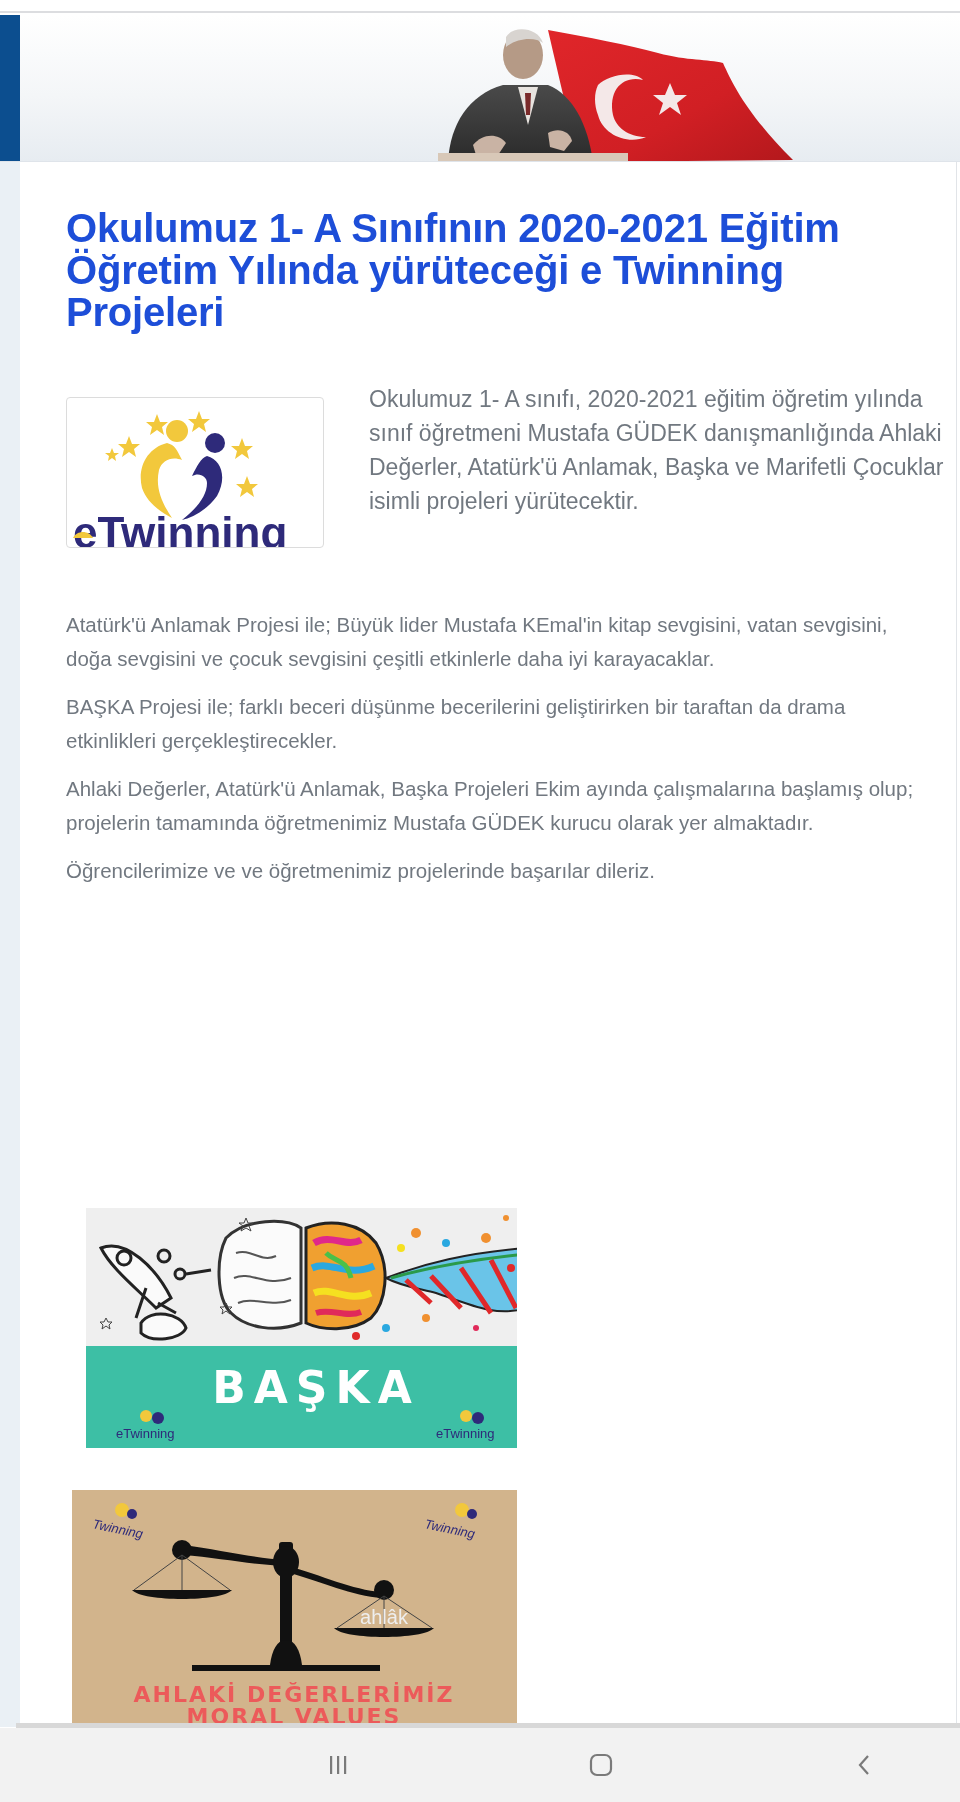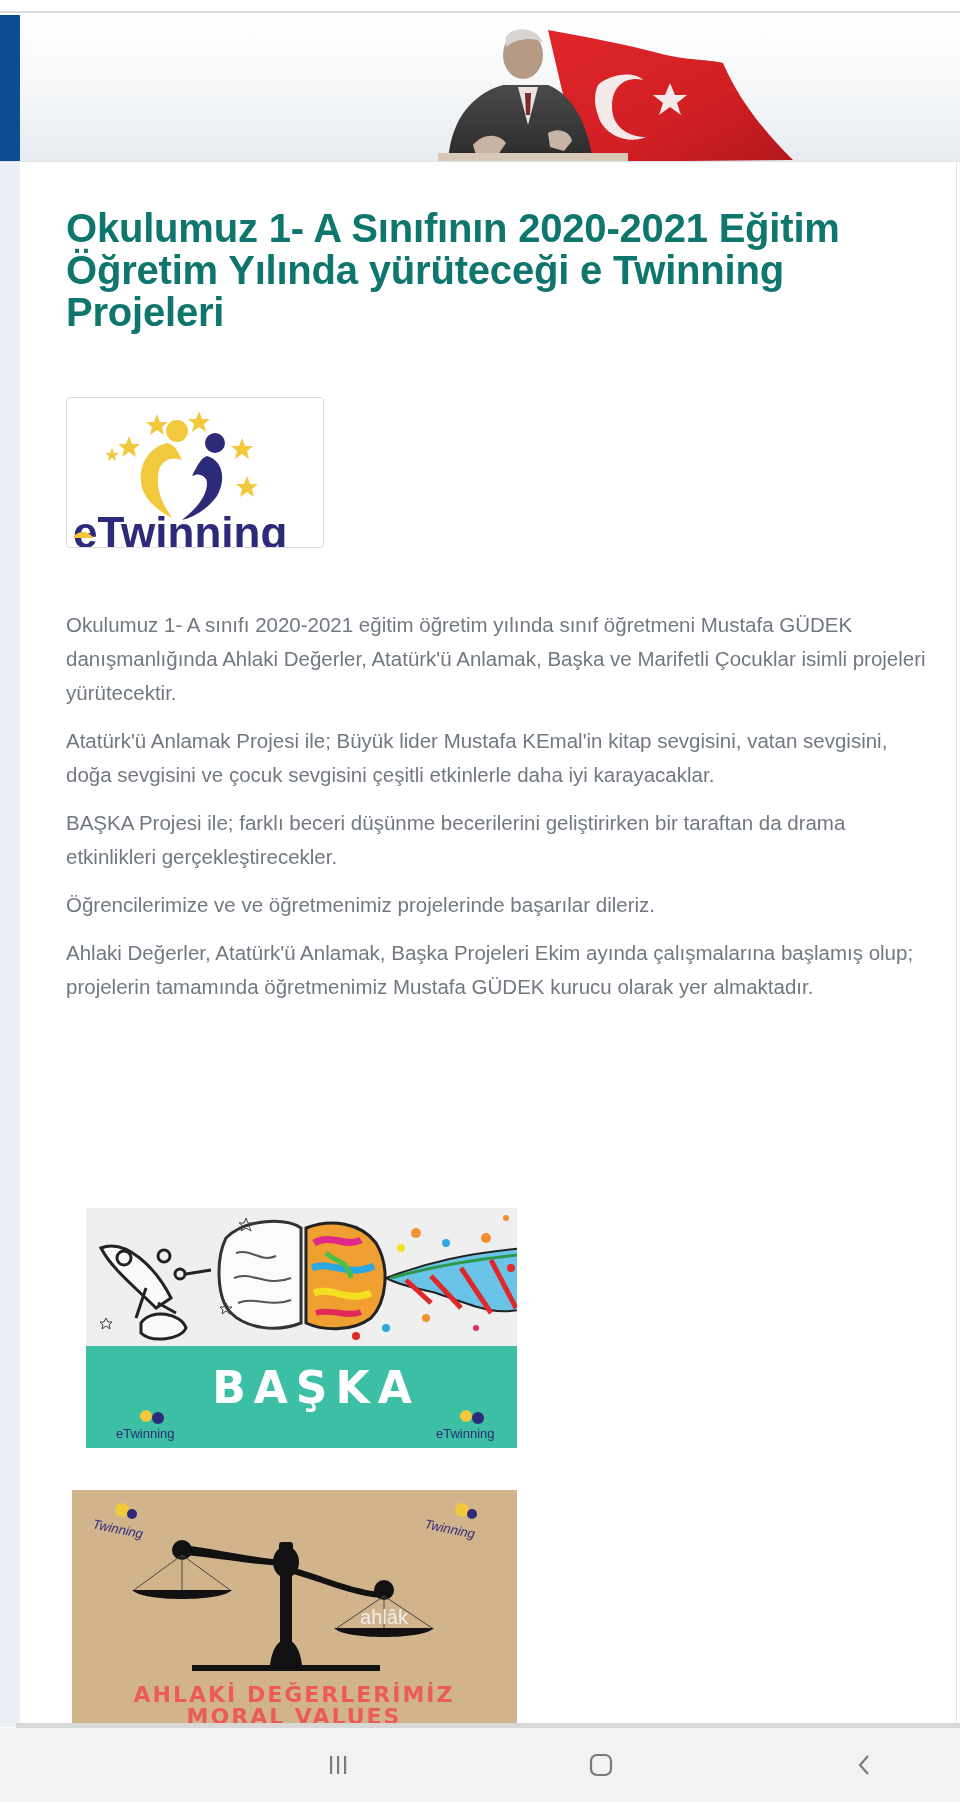--- a/index.html
+++ b/index.html
@@ -15,21 +15,21 @@
       border-bottom: 1px solid #dfe4ea; overflow: hidden; }
     .header .left-bar { position: absolute; left: 0; top: 0; width: 20px; height: 147px; background: #0c4e8f; }
     .banner { position: absolute; left: 388px; top: 0; width: 406px; height: 147px; }
 
     
     .side-strip { position: absolute; left: 0; top: 162px; width: 20px; height: 1565px; background: #eaf0f5; }
     .right-line { position: absolute; left: 956px; top: 162px; width: 1px; height: 1565px; background: #e1e4e8; }
 
     
     .content { position: absolute; left: 20px; top: 162px; width: 936px; height: 1565px; background: #ffffff; overflow: hidden; }
-    .title { position: absolute; left: 46px; top: 45px; width: 850px; color: #0f766e;
+    .title { position: absolute; left: 46px; top: 45px; width: 850px; color: #1d4ed8;
       font-family: "Liberation Sans", sans-serif; font-weight: bold; font-size: 40px; line-height: 42px; letter-spacing: -0.2px; }
 
     .logo-box { position: absolute; left: 46px; top: 235px; width: 258px; height: 151px;
       border: 1px solid #dcdcdc; border-radius: 4px; background: #ffffff; overflow: hidden; }
     .intro { position: absolute; left: 349px; top: 220px; width: 585px; color: #717880;
       font-size: 23px; line-height: 34px; }
 
     .body-text { position: absolute; left: 46px; top: 446px; width: 870px; color: #717880;
       font-size: 20.5px; line-height: 34px; }
     .body-text p { margin-bottom: 14px; }
@@ -104,27 +104,27 @@
       <g fill="#2e2a7a">
         <circle cx="148" cy="45" r="10"></circle>
         <path d="M140 58 C155 62 160 80 150 98 C140 112 125 120 115 122 C130 110 140 98 140 85 C140 78 132 74 125 78 C130 68 134 60 140 58 Z"></path>
         <path d="M118 130 L40 151 L258 151 Z" fill="none"></path>
       </g>
       <text x="6" y="150" font-family="Liberation Sans, sans-serif" font-weight="bold" font-size="44" fill="#2e2a7a">eTwinning</text>
       <path d="M6 140 C10 132 22 132 26 140 Z" fill="#f2c83c"></path>
     </svg>
   </div>
 
+  <p class="intro">Okulumuz 1- A sınıfı, 2020-2021 eğitim öğretim yılında sınıf öğretmeni Mustafa GÜDEK danışmanlığında Ahlaki Değerler, Atatürk'ü Anlamak, Başka ve Marifetli Çocuklar isimli projeleri yürütecektir.</p>
 
   <div class="body-text">
-    <p>Okulumuz 1- A sınıfı 2020-2021 eğitim öğretim yılında sınıf öğretmeni Mustafa GÜDEK danışmanlığında Ahlaki Değerler, Atatürk'ü Anlamak, Başka ve Marifetli Çocuklar isimli projeleri yürütecektir.</p>
     <p>Atatürk'ü Anlamak Projesi ile; Büyük lider Mustafa KEmal'in kitap sevgisini, vatan sevgisini, doğa sevgisini ve çocuk sevgisini çeşitli etkinlerle daha iyi karayacaklar.</p>
     <p>BAŞKA Projesi ile; farklı beceri düşünme becerilerini geliştirirken bir taraftan da drama etkinlikleri gerçekleştirecekler.</p>
+    <p>Ahlaki Değerler, Atatürk'ü Anlamak, Başka Projeleri Ekim ayında çalışmalarına başlamış olup; projelerin tamamında öğretmenimiz Mustafa GÜDEK kurucu olarak yer almaktadır.</p>
     <p>Öğrencilerimize ve ve öğretmenimiz projelerinde başarılar dileriz.</p>
-    <p>Ahlaki Değerler, Atatürk'ü Anlamak, Başka Projeleri Ekim ayında çalışmalarına başlamış olup; projelerin tamamında öğretmenimiz Mustafa GÜDEK kurucu olarak yer almaktadır.</p>
   </div>
 
   <div class="img-block img-baska">
     <svg width="445" height="240" viewBox="0 0 445 240">
       <rect x="0" y="0" width="445" height="138" fill="#efefef"></rect>
 
       <g fill="none" stroke="#222" stroke-width="3">
         <path d="M15 40 C40 30 70 60 85 90 L70 100 C50 80 25 60 15 40 Z" fill="#fafafa"></path>
         <circle cx="38" cy="50" r="7"></circle>
         <path d="M60 80 L50 110 M72 95 L90 105"></path>

